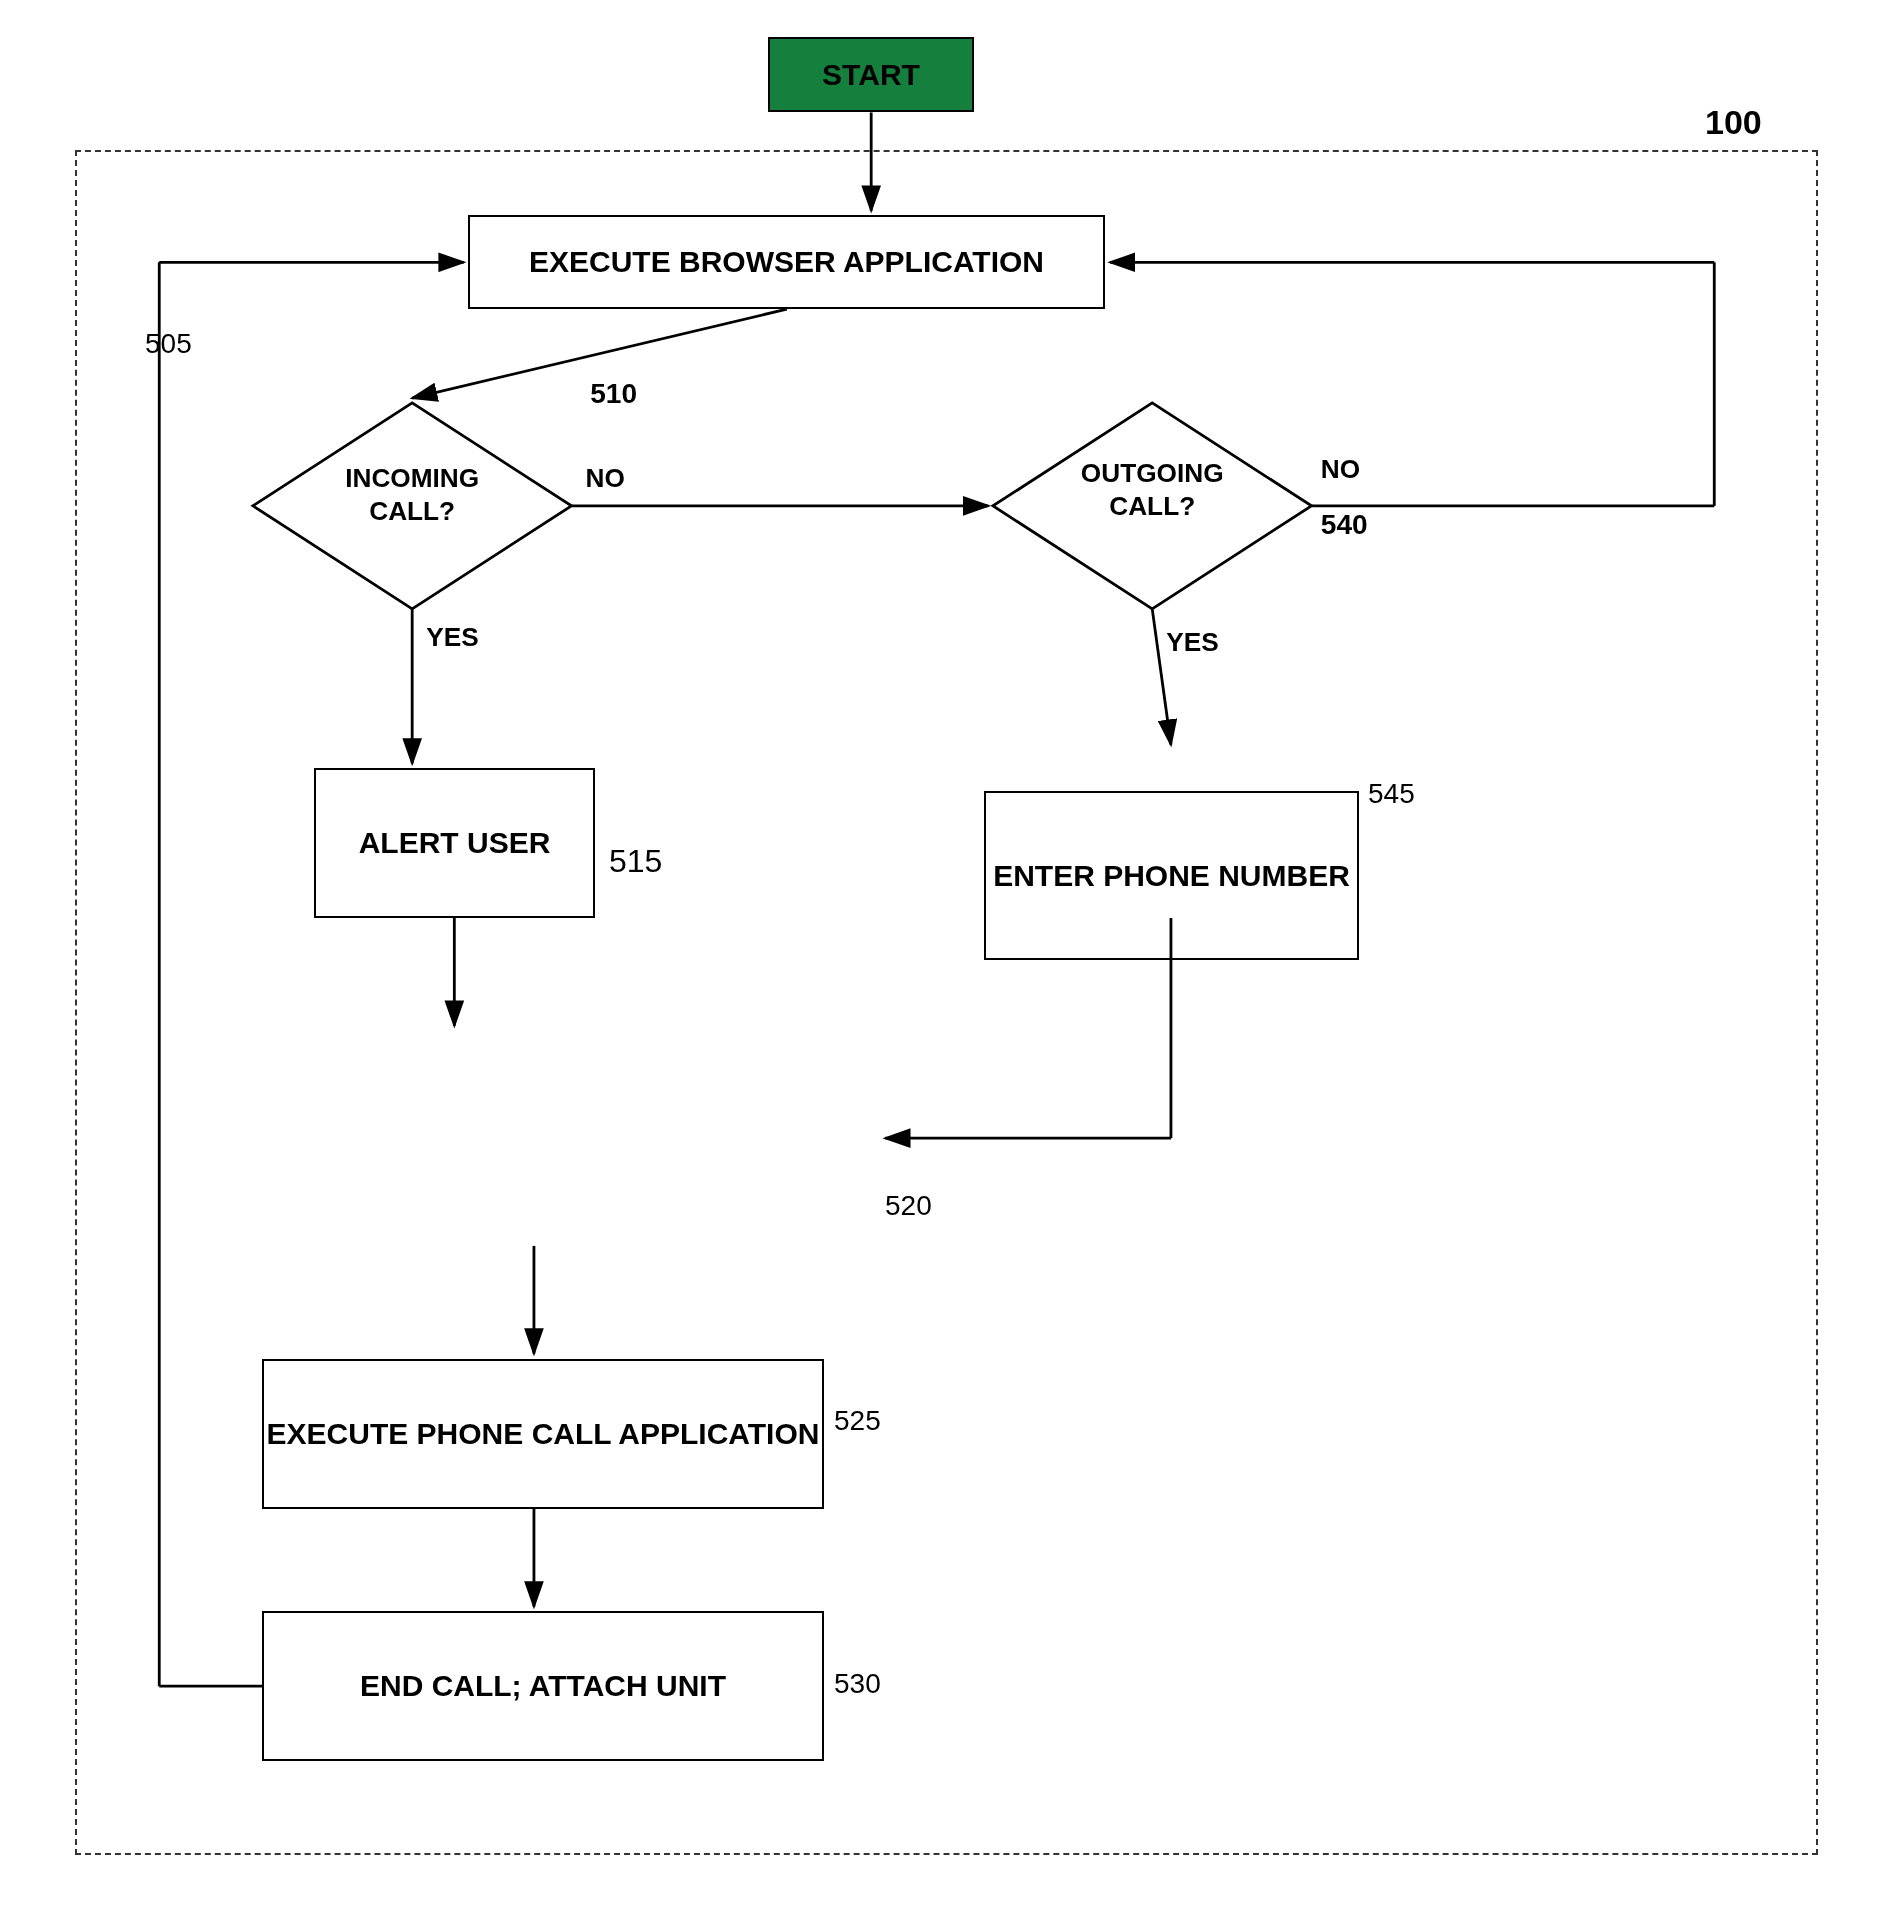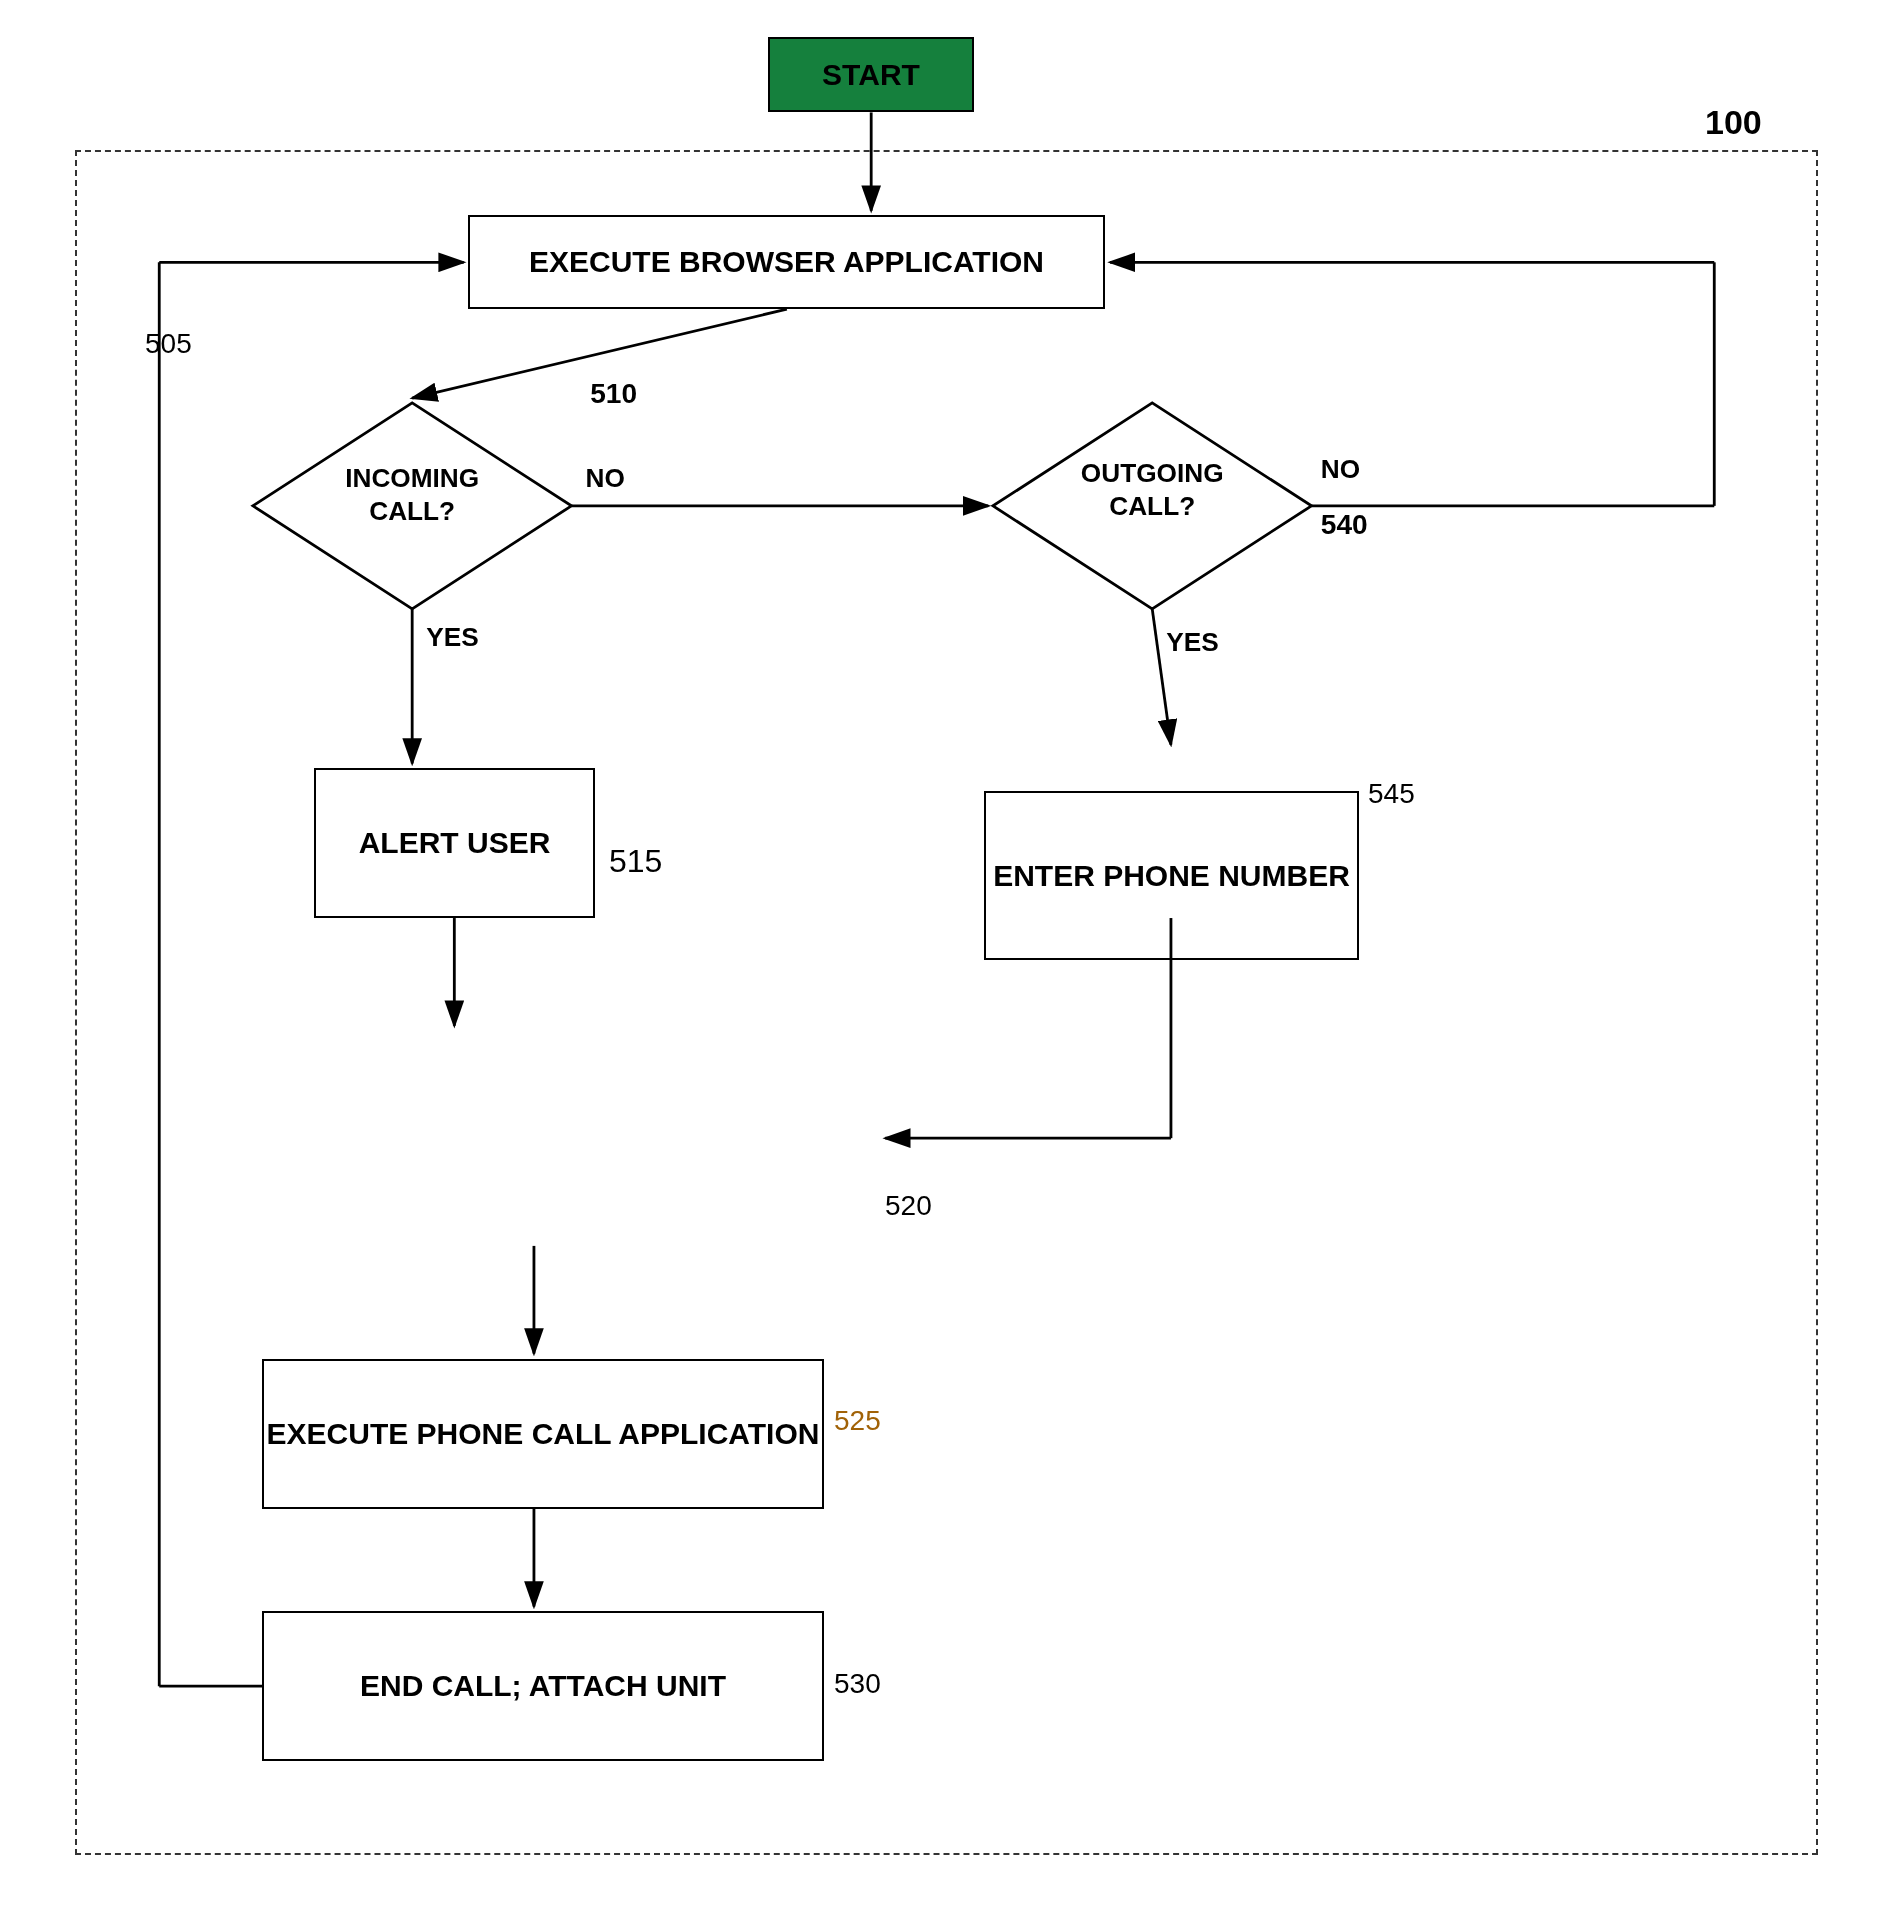--- a/index.html
+++ b/index.html
@@ -178,21 +178,21 @@
       text-align: center;
       line-height: 1.4;
     }
 
     
     .label-525 {
       position: absolute;
       top: 1405px;
       left: 834px;
       font-size: 28px;
-      color: #a16207;
+      color: #000000;
     }
 
     
     .end-call-box {
       position: absolute;
       top: 1611px;
       left: 262px;
       width: 562px;
       height: 150px;
       border: 2.8px solid #000;

